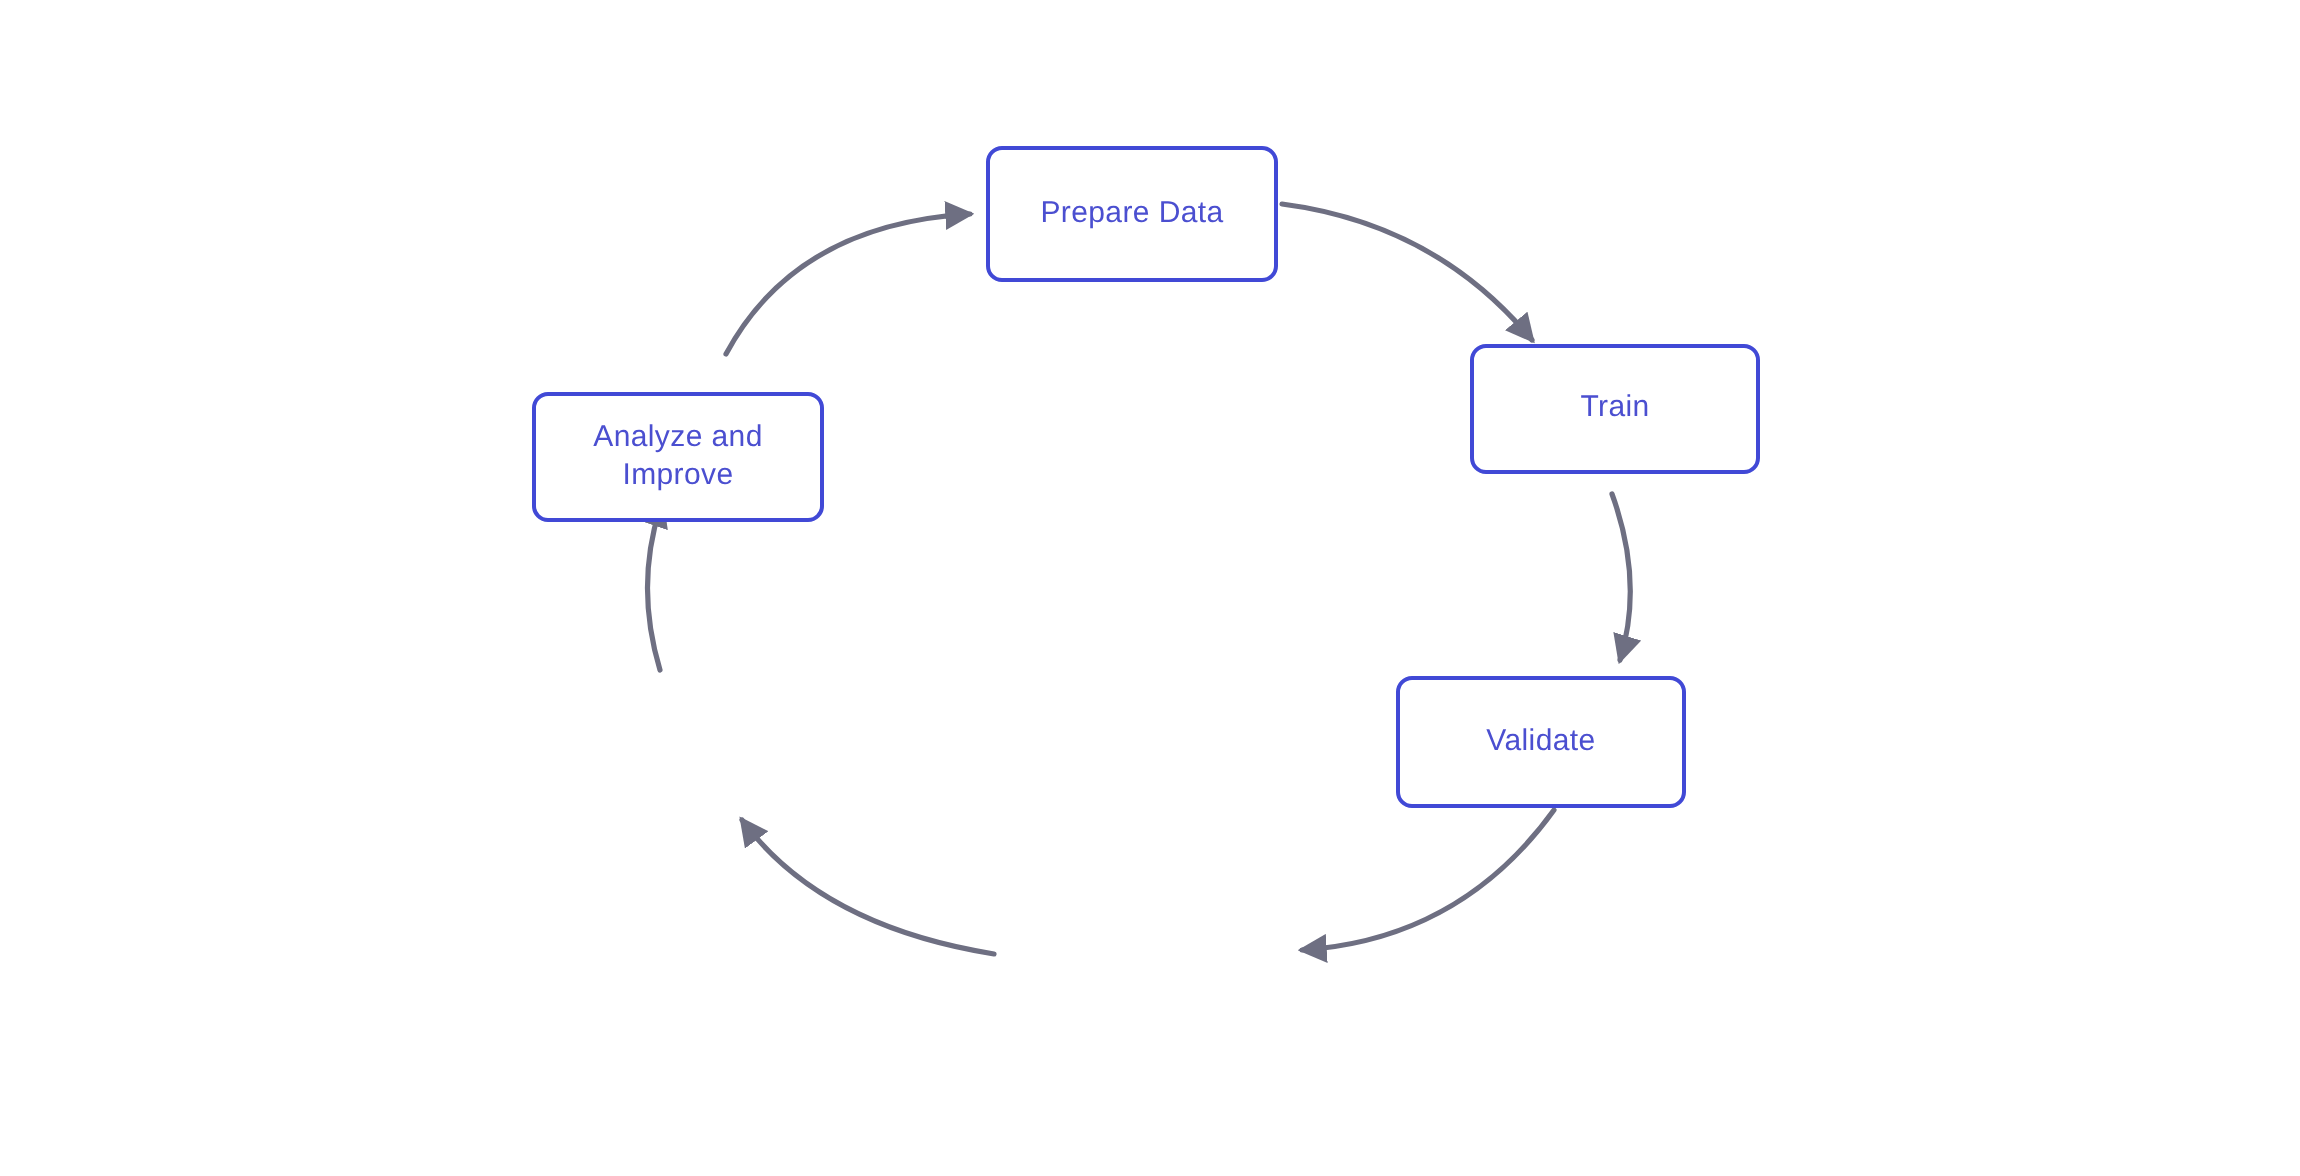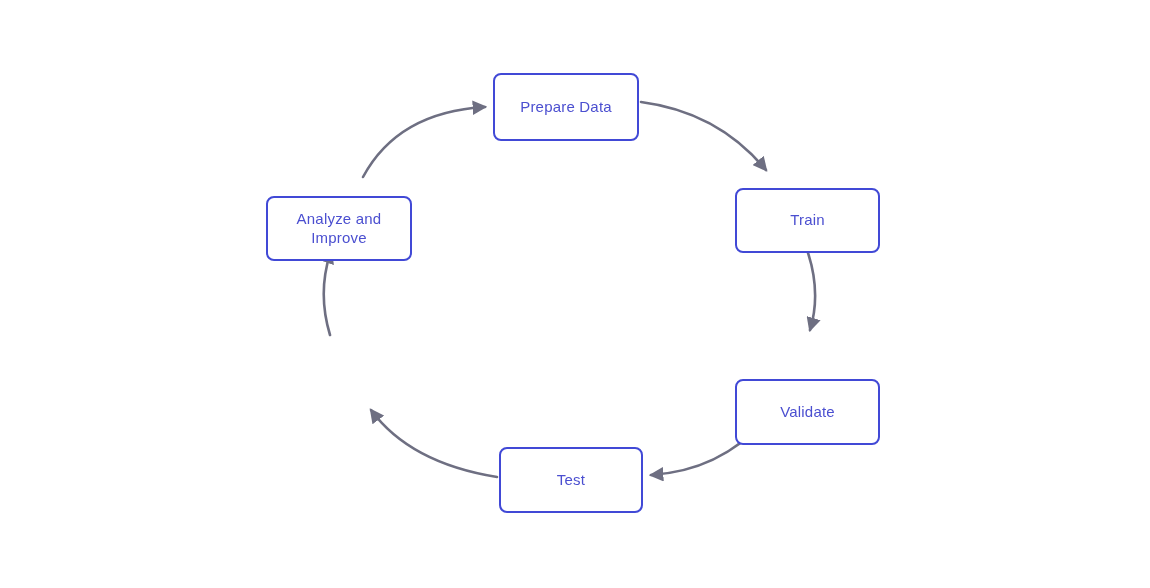--- a/index.html
+++ b/index.html
@@ -54,30 +54,27 @@
     <path d="M777,405 Q730,470 651,475" fill="none" stroke-width="2.6" stroke-linecap="round" marker-end="url(#arrowhead)" stroke="#6E6F82"></path>
     <path d="M497,477 Q410,463 371,410" fill="none" stroke-width="2.6" stroke-linecap="round" marker-end="url(#arrowhead)" stroke="#6E6F82"></path>
     <path d="M330,335 Q317,292 331,251" fill="none" stroke-width="2.6" stroke-linecap="round" marker-end="url(#arrowhead)" stroke="#6E6F82"></path>
     <path d="M363,177 Q398,112 485,107" fill="none" stroke-width="2.6" stroke-linecap="round" marker-end="url(#arrowhead)" stroke="#6E6F82"></path>
   </svg>
 
   <div class="node" style="left:493px; top:73px; width:146px; height:68px;">
     <span class="node-label">Prepare Data</span>
   </div>
 
-  <div class="node" style="left:735px; top:188px; width:145px; height:65px;">
+  <div class="node" style="left:735px; top:172px; width:145px; height:65px;">
     <span class="node-label">Train</span>
   </div>
 
-  <div class="node" style="left:735px; top:338px; width:145px; height:66px;margin-top:41px;">
+  <div class="node" style="left:698px; top:338px; width:145px; height:66px;">
     <span class="node-label">Validate</span>
   </div>
 
-  <div class="node" style="left:499px; top:447px; width:144px; height:66px;">
-    <span class="node-label">Test</span>
-  </div>
 
 
   <div class="node" style="left:266px; top:196px; width:146px; height:65px;">
     <span class="node-label">Analyze and Improve</span>
   </div>
 
 </div>
 
 </body></html>

